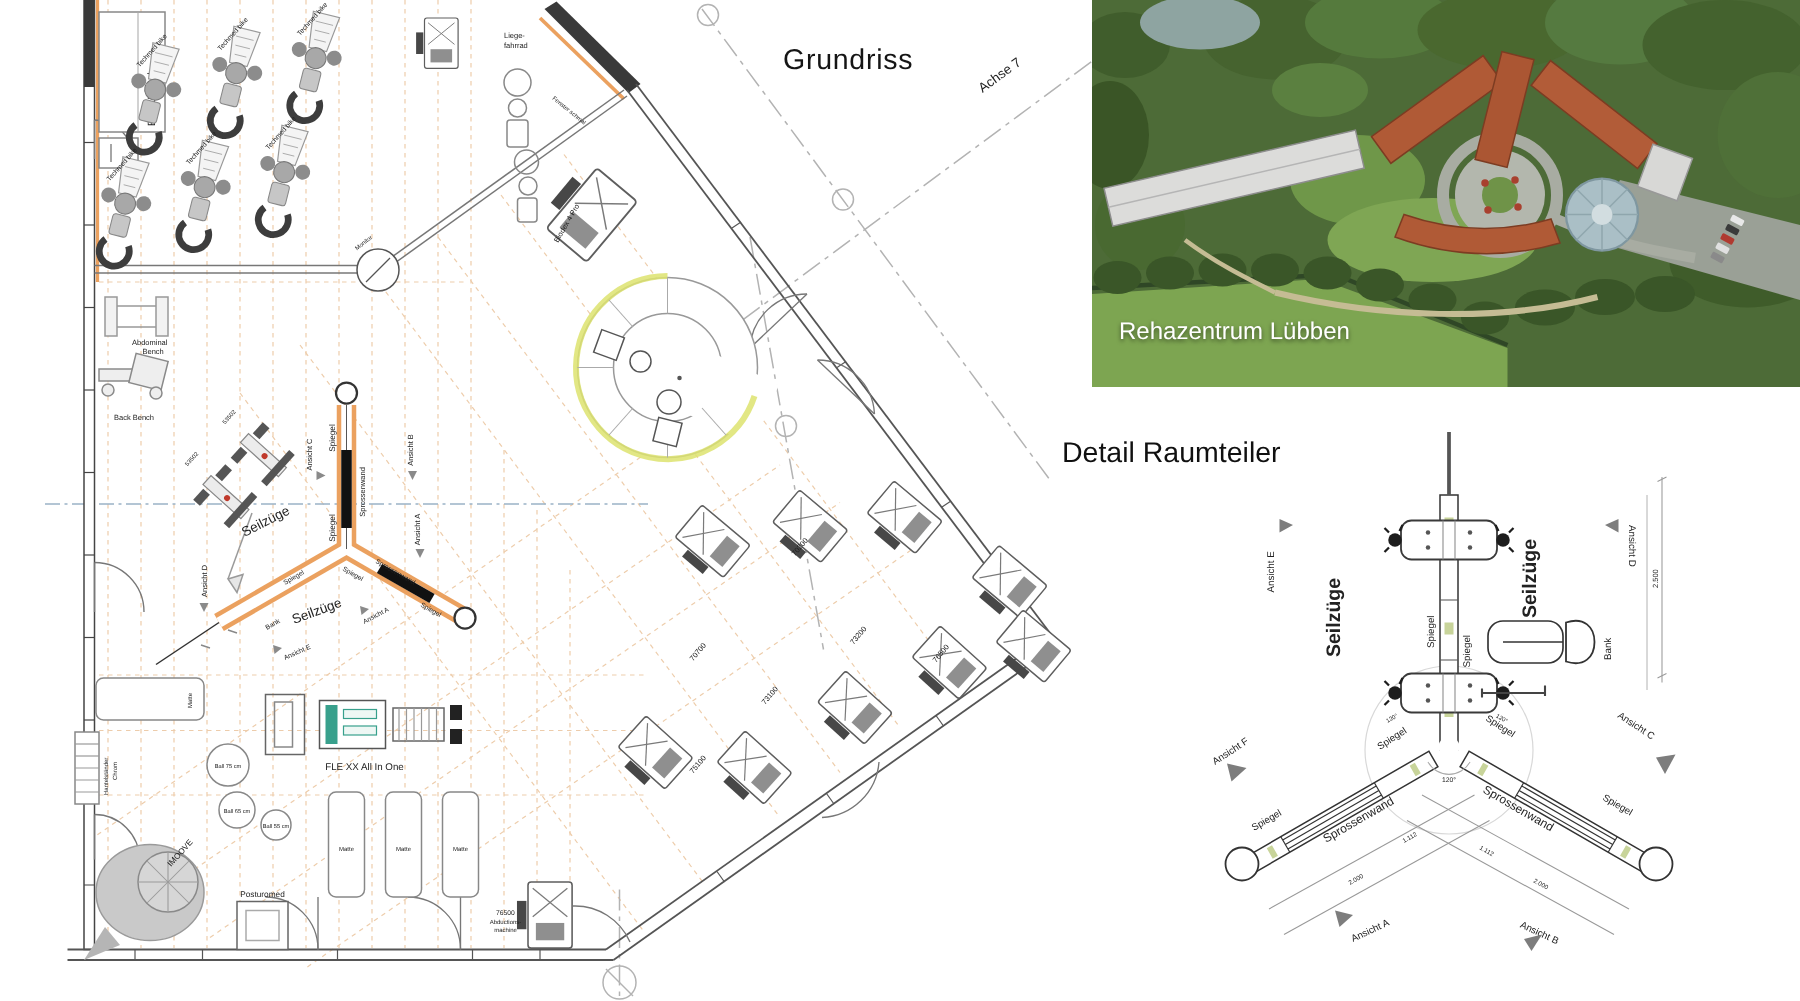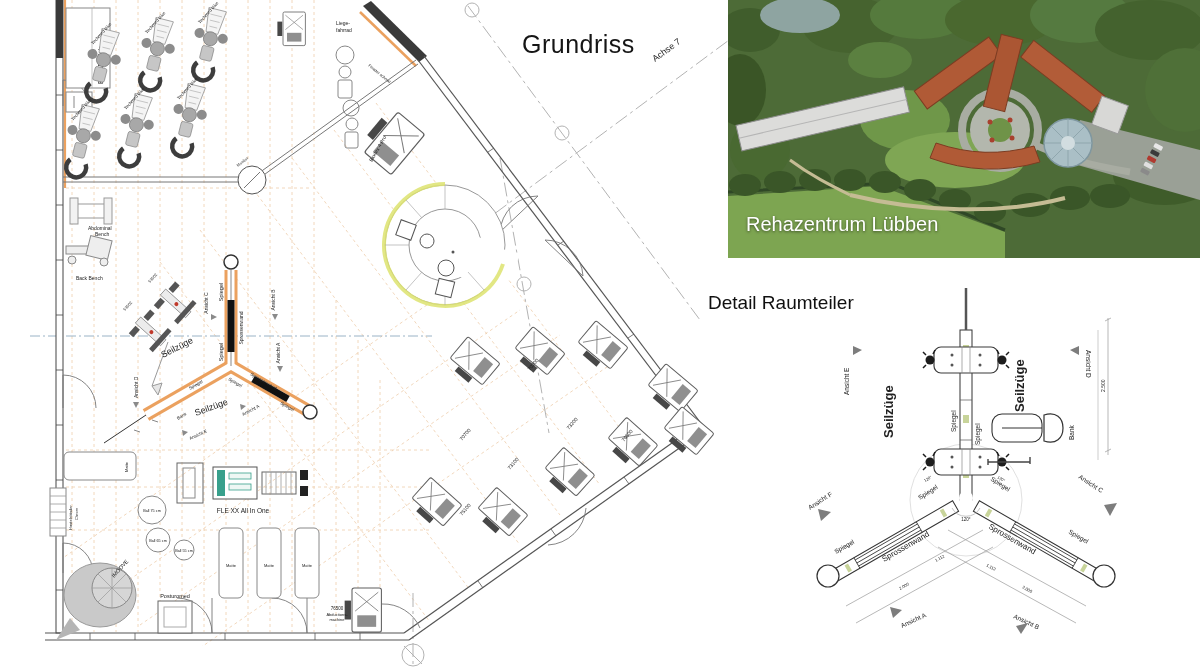--- a/index.html
+++ b/index.html
@@ -1,19 +1,19 @@
 <!DOCTYPE html>
 <html><head>
 <meta charset="utf-8">
 <style>
   html,body{margin:0;padding:0;background:#fff;font-family:"Liberation Sans",sans-serif;}
   .stage{position:relative;width:1200px;height:667px;background:#fff;overflow:hidden;}
   svg{position:absolute;left:0;top:0;}
-  .title-grundriss{position:absolute;left:522px;top:30px;font-size:25px;color:#151515;letter-spacing:.5px;}
-  .photo-caption{position:absolute;left:746px;top:213px;font-size:20px;color:#fff;text-shadow:0 1px 3px rgba(0,0,0,.55);}
+  .title-grundriss{position:absolute;left:522px;top:30px;font-size:19px;color:#151515;letter-spacing:.5px;}
+  .photo-caption{position:absolute;left:746px;top:213px;font-size:16px;color:#fff;text-shadow:0 1px 3px rgba(0,0,0,.55);}
   .detail-title{position:absolute;left:708px;top:292px;font-size:19px;color:#101010;}
   text{fill:#222;}
 </style>
 </head>
 <body>
 
 <div class="stage">
 
 <svg width="1200" height="667" viewBox="0 0 1200 667">
   <defs>

